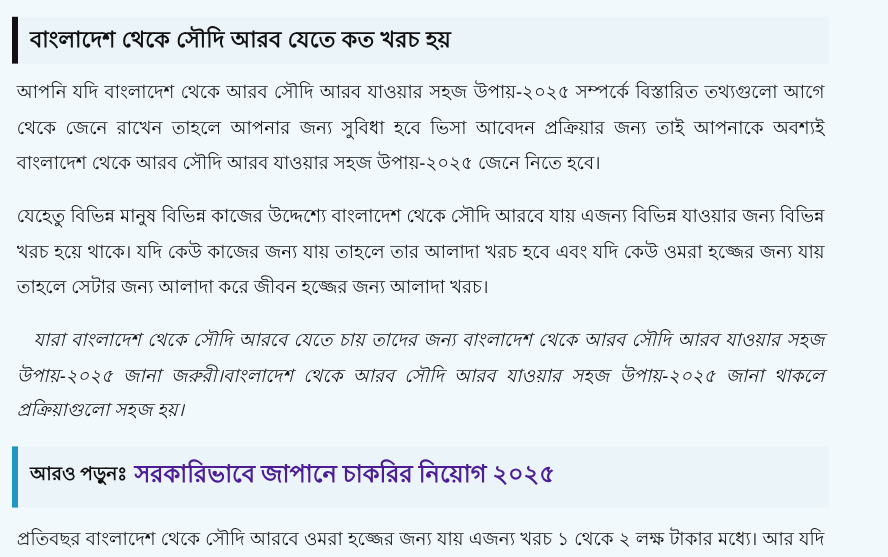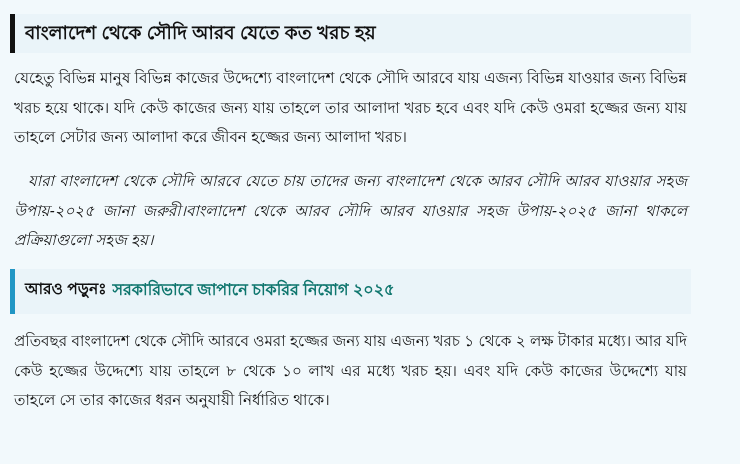--- a/index.html
+++ b/index.html
@@ -50,44 +50,46 @@
     font-style: italic;
   }
   .readmore-block {
     display: flex;
     align-items: center;
     flex-wrap: wrap;
     background: #eaf4f9;
     border-left: 5px solid #2196c4;
     padding: 8px 10px 10px 10px;
     margin: 4px 2px 12px 2px;
+    font-family: Liberation Serif, serif;
   }
   .readmore-label {
     font-size: 15.5px;
     font-weight: bold;
     color: #111111;
     margin-right: 6px;
   }
   .readmore-link {
-    font-size: 16px;
+    font-size: 20px;
     font-weight: bold;
-    color: #0f766e;
+    color: #4c1d95;
     text-decoration: none;
     cursor: pointer;
   }
 </style>
 </head>
 <body>
 
 <div class="page">
 
   <div class="heading-block">
     <div class="heading-text">বাংলাদেশ থেকে সৌদি আরব যেতে কত খরচ হয়</div>
   </div>
 
+  <p class="para">আপনি যদি বাংলাদেশ থেকে আরব সৌদি আরব যাওয়ার সহজ উপায়-২০২৫ সম্পর্কে বিস্তারিত তথ্যগুলো আগে থেকে জেনে রাখেন তাহলে আপনার জন্য সুবিধা হবে ভিসা আবেদন প্রক্রিয়ার জন্য তাই আপনাকে অবশ্যই বাংলাদেশ থেকে আরব সৌদি আরব যাওয়ার সহজ উপায়-২০২৫ জেনে নিতে হবে।</p>
 
   <p class="para">যেহেতু বিভিন্ন মানুষ বিভিন্ন কাজের উদ্দেশ্যে বাংলাদেশ থেকে সৌদি আরবে যায় এজন্য বিভিন্ন যাওয়ার জন্য বিভিন্ন খরচ হয়ে থাকে। যদি কেউ কাজের জন্য যায় তাহলে তার আলাদা খরচ হবে এবং যদি কেউ ওমরা হজ্জের জন্য যায় তাহলে সেটার জন্য আলাদা করে জীবন হজ্জের জন্য আলাদা খরচ।</p>
 
   <p class="para indent">যারা বাংলাদেশ থেকে সৌদি আরবে যেতে চায় তাদের জন্য বাংলাদেশ থেকে আরব সৌদি আরব যাওয়ার সহজ উপায়-২০২৫ জানা জরুরী।বাংলাদেশ থেকে আরব সৌদি আরব যাওয়ার সহজ উপায়-২০২৫ জানা থাকলে প্রক্রিয়াগুলো সহজ হয়।</p>
 
   <div class="readmore-block">
     <span class="readmore-label">আরও পড়ুনঃ</span>
     <a class="readmore-link">সরকারিভাবে জাপানে চাকরির নিয়োগ ২০২৫</a>
   </div>
 

